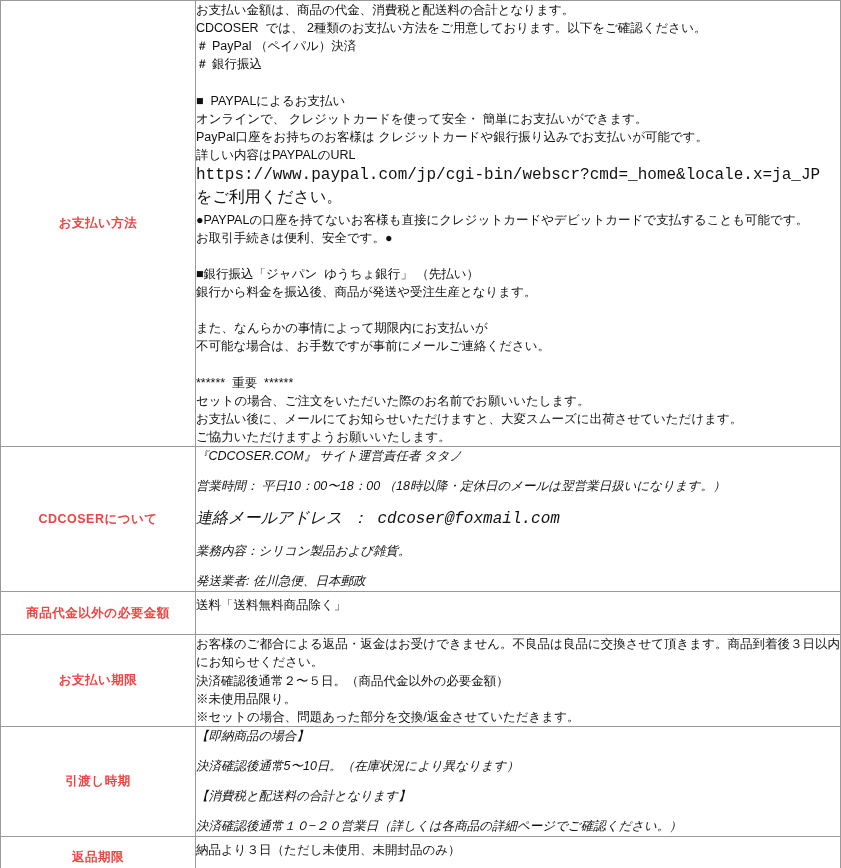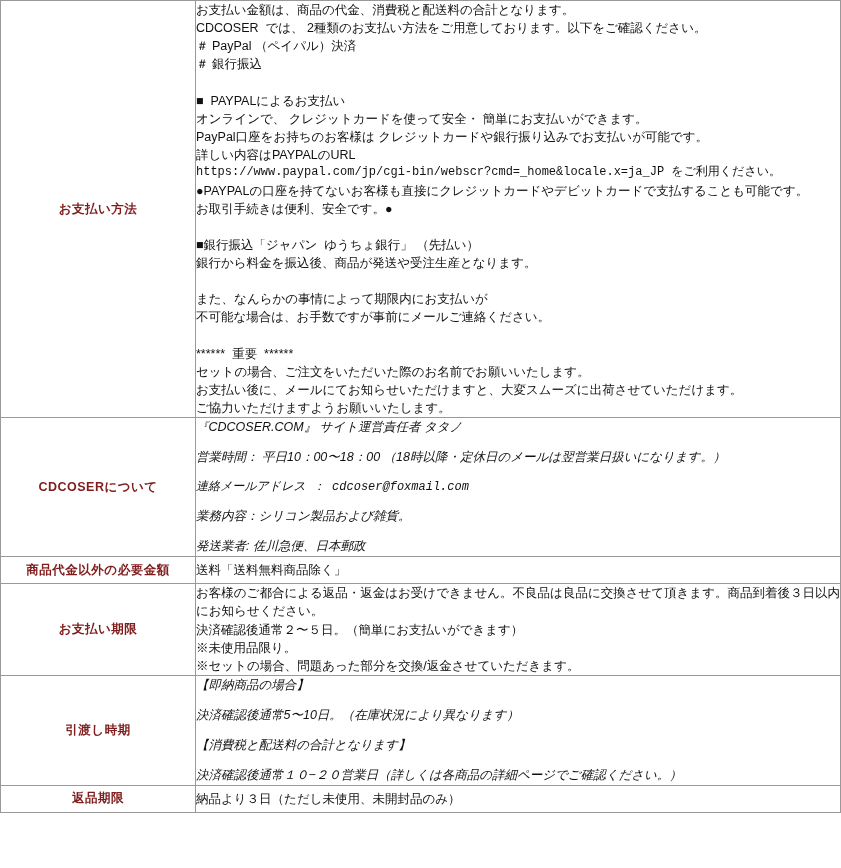--- a/index.html
+++ b/index.html
@@ -22,35 +22,35 @@
     border: 1px solid #999999;
     vertical-align: middle;
     padding: 0;
   }
   td.label-cell {
     width: 194px;
     text-align: center;
     font-size: 12.5px;
     letter-spacing: 0.5px;
     font-weight: bold;
-    color: #7f1d1d;
+    color: #ef4444;
     padding: 4px 2px;
   }
   td.value-cell {
     padding: 2px 4px 3px 5px;
     line-height: 1.45;
     font-size: 12.5px;
     color: #111111;
   }
   .line { display: block; white-space: pre-wrap; }
   .blank { display: block; height: 1.45em; }
-  .mono { font-family: "Liberation Mono", monospace; font-size: 12px; }
+  .mono { font-family: "Liberation Mono", monospace; font-size: 16px; }
   .payment-cell { padding-top: 3px; padding-bottom: 4px; }
   .tall-line { display: block; line-height: 1.5; font-style: italic; }
-  .pad-row td.value-cell { padding-top: 4px; padding-bottom: 4px; }
+  .pad-row td.value-cell { padding-top: 4px; padding-bottom: 20px; }
   .section-gap { display: block; height: 0.9em; }
 </style>
 </head>
 <body>
 
 <table class="info-table">
   <tbody>
 
     <tr>
       <td class="label-cell">お支払い方法</td>
@@ -101,21 +101,21 @@
       <td class="value-cell">
         <span class="line">送料「送料無料商品除く」</span>
       </td>
     </tr>
 
 
     <tr>
       <td class="label-cell">お支払い期限</td>
       <td class="value-cell">
         <span class="line">お客様のご都合による返品・返金はお受けできません。不良品は良品に交換させて頂きます。商品到着後３日以内にお知らせください。</span>
-        <span class="line">決済確認後通常２〜５日。（簡単にお支払いができます）</span>
+        <span class="line">決済確認後通常２〜５日。（商品代金以外の必要金額）</span>
         <span class="line">※未使用品限り。</span>
         <span class="line">※セットの場合、問題あった部分を交換/返金させていただきます。</span>
       </td>
     </tr>
 
     <tr>
       <td class="label-cell">引渡し時期</td>
       <td class="value-cell">
         <span class="tall-line">【即納商品の場合】</span>
         <span class="section-gap"></span>

